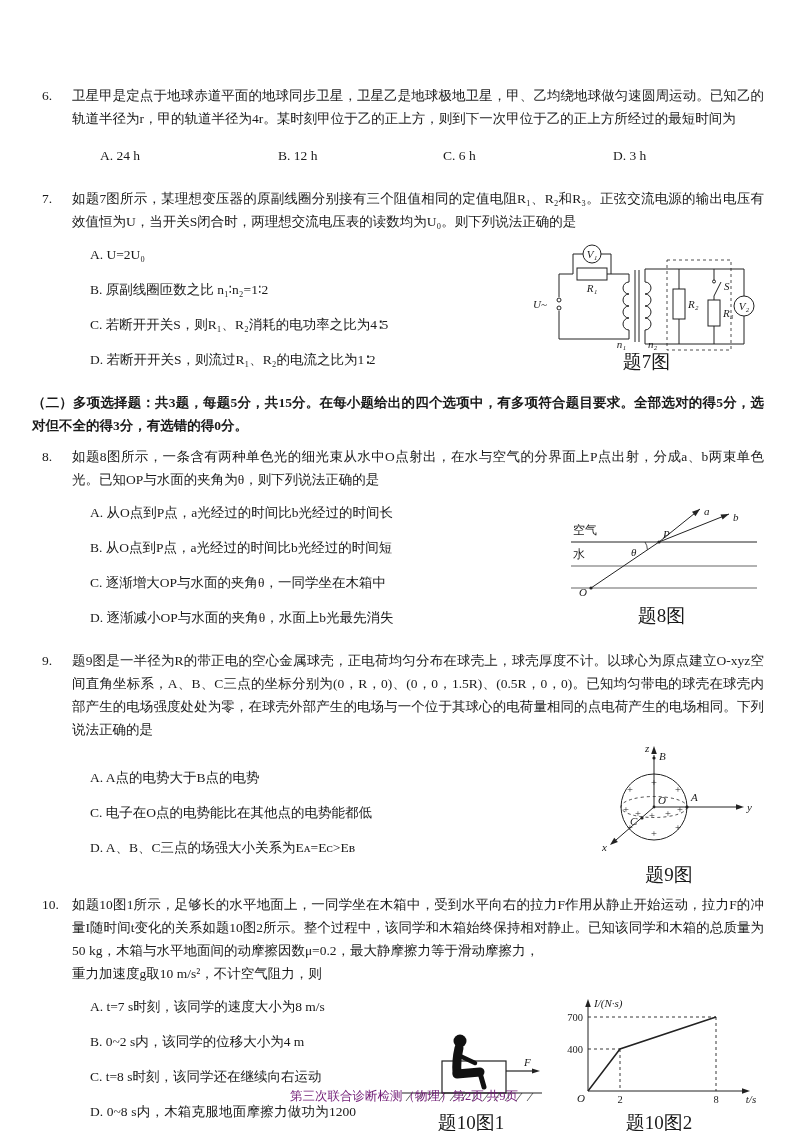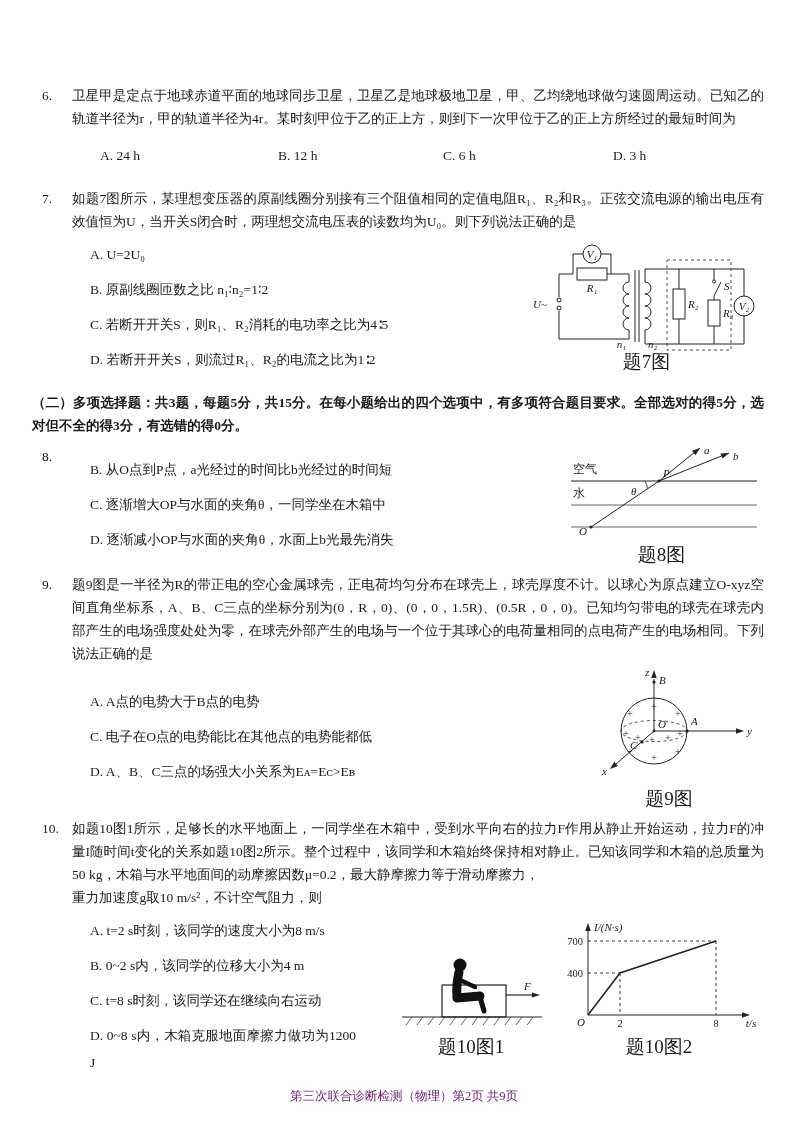--- a/index.html
+++ b/index.html
@@ -102,22 +102,24 @@
         </svg>
         <figcaption class="figcap">题7图</figcaption>
       </figure>
     </div>
   </section>
 
   <p class="sec-head">（二）多项选择题：共3题，每题5分，共15分。在每小题给出的四个选项中，有多项符合题目要求。全部选对的得5分，选对但不全的得3分，有选错的得0分。</p>
 
   <section class="q">
     <span class="qnum">8.</span>
-    <div class="row">
-      <div class="opts">
+    <p class="stem">如题8图所示，一条含有两种单色光的细光束从水中O点射出，在水与空气的分界面上P点出射，分成a、b两束单色光。已知OP与水面的夹角为θ，则下列说法正确的是</p>
+    <div class="row">
+      <div class="opts">
+        <p class="opt">A. 从O点到P点，a光经过的时间比b光经过的时间长</p>
         <p class="opt">B. 从O点到P点，a光经过的时间比b光经过的时间短</p>
         <p class="opt">C. 逐渐增大OP与水面的夹角θ，一同学坐在木箱中</p>
         <p class="opt">D. 逐渐减小OP与水面的夹角θ，水面上b光最先消失</p>
       </div>
       <figure class="fig">
         <svg width="205" height="100" viewBox="0 0 205 100">
           <g stroke="#222" fill="none" stroke-width="1">
             <line x1="12" y1="36" x2="198" y2="36"></line>
             <line x1="12" y1="60" x2="198" y2="60" stroke-width="0.7"></line>
             <line x1="12" y1="82" x2="198" y2="82" stroke-width="0.7"></line>
@@ -193,21 +195,21 @@
       </figure>
     </div>
   </section>
 
   <section class="q">
     <span class="qnum">10.</span>
     <p class="stem">如题10图1所示，足够长的水平地面上，一同学坐在木箱中，受到水平向右的拉力F作用从静止开始运动，拉力F的冲量I随时间t变化的关系如题10图2所示。整个过程中，该同学和木箱始终保持相对静止。已知该同学和木箱的总质量为50 kg，木箱与水平地面间的动摩擦因数μ=0.2，最大静摩擦力等于滑动摩擦力，</p>
     <div class="row">
       <div class="opts">
         <p class="stem">重力加速度g取10 m/s²，不计空气阻力，则</p>
-        <p class="opt">A. t=2 s时刻，该同学的速度大小为8 m/s</p>
+        <p class="opt">A. t=7 s时刻，该同学的速度大小为8 m/s</p>
         <p class="opt">B. 0~2 s内，该同学的位移大小为4 m</p>
         <p class="opt">C. t=8 s时刻，该同学还在继续向右运动</p>
         <p class="opt">D. 0~8 s内，木箱克服地面摩擦力做功为1200 J</p>
       </div>
       <div class="figs-row">
         <figure class="fig">
           <svg width="150" height="96" viewBox="0 0 150 96">
             <g stroke="#222" fill="none" stroke-width="1">
               <line x1="6" y1="76" x2="146" y2="76" stroke-width="1.2"></line>
               <g stroke-width="0.7">

